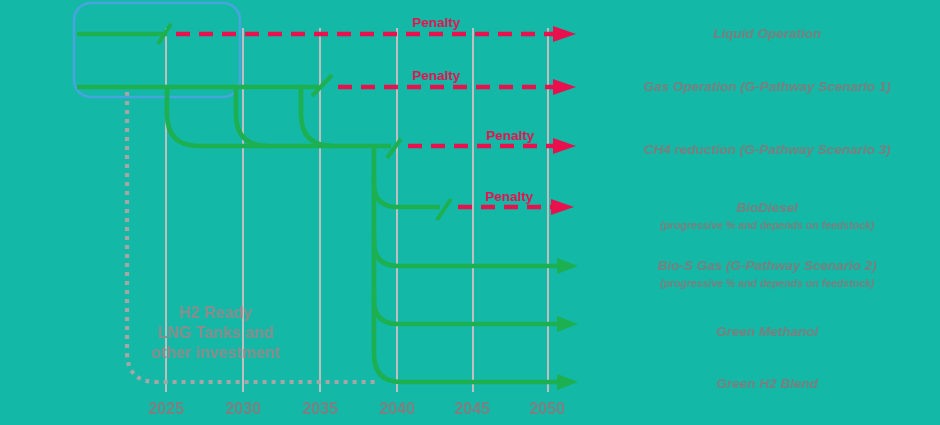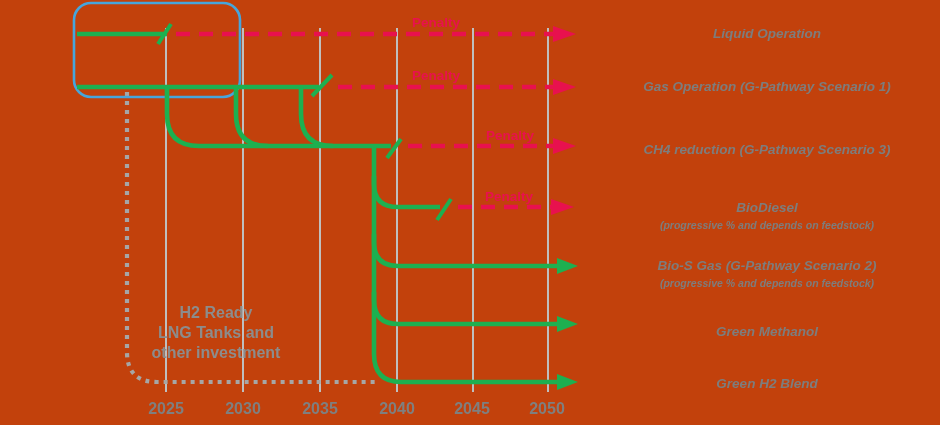--- a/index.html
+++ b/index.html
@@ -1,16 +1,16 @@
 <!DOCTYPE html>
 <html style="--green: #1DB050; --red: #E8114E; --blue: #46A5DC; --grid: #BFBFBF; --dot: #A6A6A6; --graytext: #7D7D7D; --note: #8C8C8C; --year: #7F7F7F;"><head>
 <meta charset="utf-8">
 <style>
   html,body{margin:0;padding:0;background:#ffffff;width:940px;height:425px;overflow:hidden;}
-  .stage{position:relative;width:940px;height:425px;background:#c2410c;
+  .stage{position:relative;width:940px;height:425px;background:#14b8a6;
          font-family:"Liberation Sans",sans-serif;}
   svg{display:block}
   svg text{font-family:"Liberation Sans",sans-serif;}
   .grid-line{stroke:var(--grid);stroke-width:2;}
   .green-line{stroke:var(--green);stroke-width:4.6;fill:none;}
   .green-tick{stroke:var(--green);stroke-width:4;fill:none;}
   .red-dash{stroke:var(--red);stroke-width:4.6;fill:none;stroke-dasharray:14 9;}
   .red-arrow{fill:var(--red);}
   .green-arrow{fill:var(--green);}
   .dotted-path{stroke:var(--dot);stroke-width:4.2;fill:none;stroke-dasharray:4 5;}

